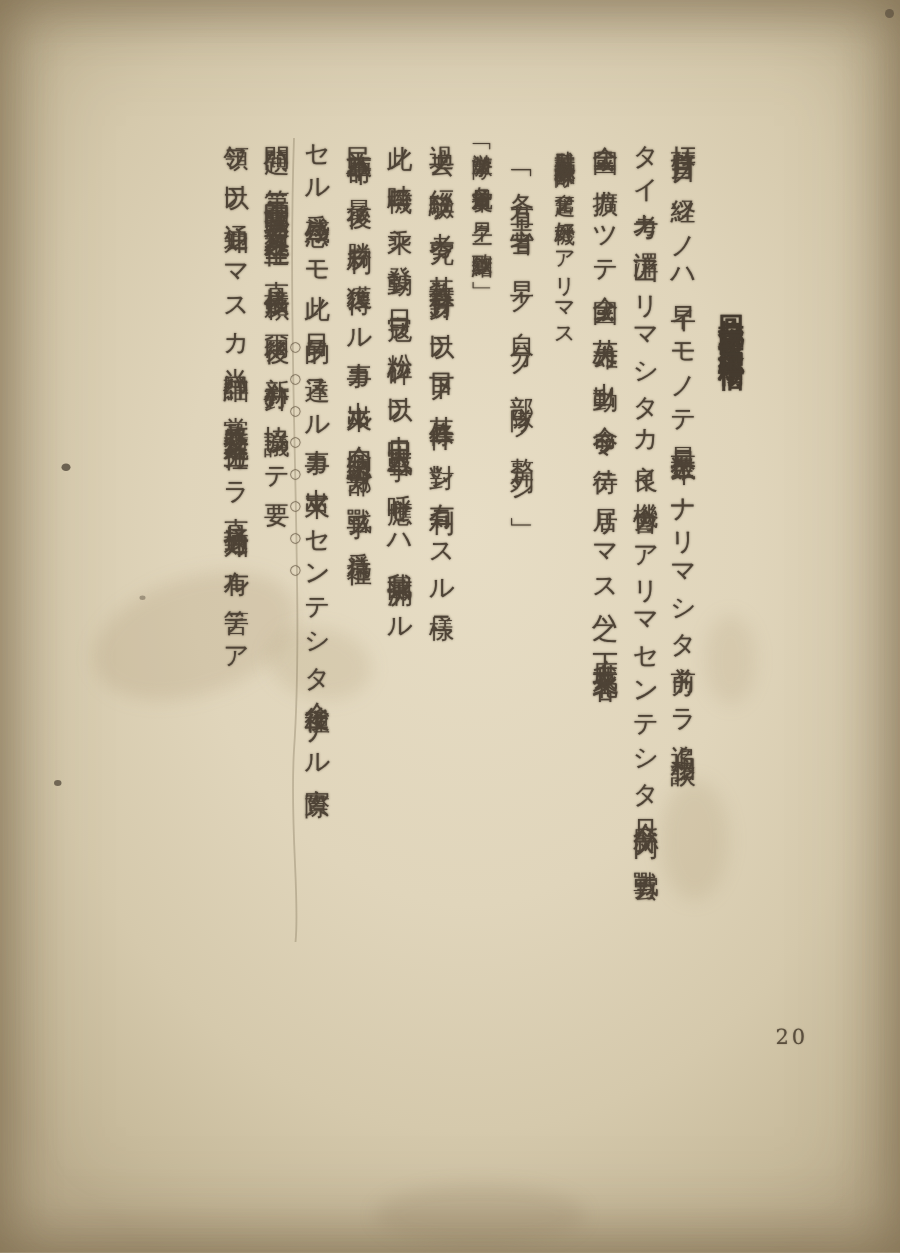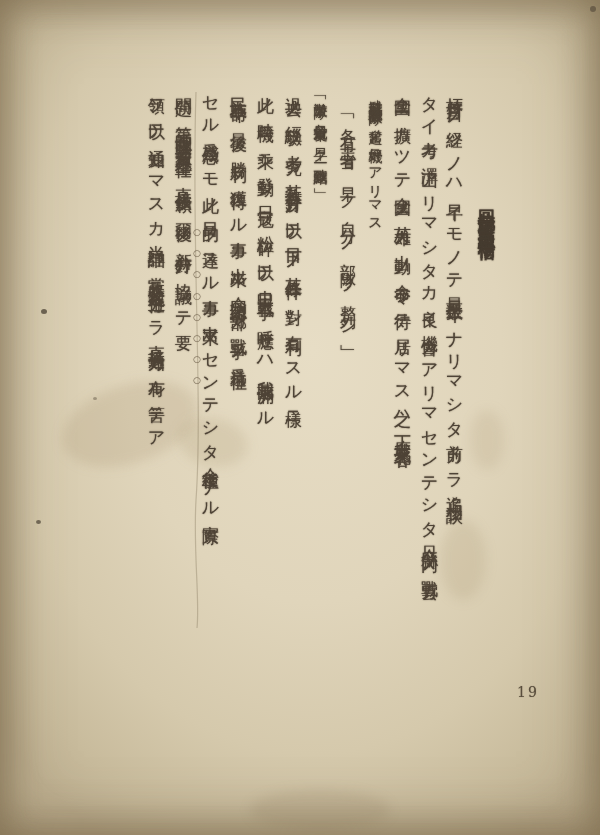--- a/index.html
+++ b/index.html
@@ -78,14 +78,14 @@
       <div class="vcol" style="left: 285px; top: 84px; font-size: 17px; letter-spacing: 3.2px;">過去ノ經驗ヲ考究シ其敎育方針ヲ以テ目下ノ其條件ニ對シ有利ニスル樣ニ</div>
       <div class="vcol" style="left: 257px; top: 84px; font-size: 17px; letter-spacing: 3.2px;">此ノ時機ニ乘シ發動シ日寇ヲ粉碎シ以テ中日大戰爭ニ呼應セハ我圓滿ナル</div>
       <div class="vcol" style="left: 230px; top: 84px; font-size: 17px; letter-spacing: 3.2px;">民族革命ハ最後ノ勝利ヲ獲得スル事カ出來ル今囘總司令部カ戰爭ノ爲遠征</div>
       <div class="vcol" style="left: 202px; top: 84px; font-size: 17px; letter-spacing: 3.2px;">セル爲殘念ニモ此ノ目的ヲ達スル事カ出來マセンテシタ今後種々ナル實際</div>
       <div class="vcol" style="left: 175px; top: 84px; font-size: 17px; letter-spacing: 3.2px;">問題ハ第三師團政治委員及魏主任ニ直接依賴シ爾後ノ新方針ハ協議シテ要</div>
       <div class="vcol" style="left: 148px; top: 84px; font-size: 17px; letter-spacing: 3.2px;">領ヲ以テ通知シマスカ尚詳細ハ黨政委及魏主任カラ直接通知カ有ル筈テア</div>
     </div>
 
   <div class="emarks" id="emarks" style="left:192px;top:227px;font-size:9px;letter-spacing:11.2px;">○○○○○○○○</div>
 
-  <div class="pagenum">19</div>
+  <div class="pagenum">20</div>
 </div>
 
 </body></html>

